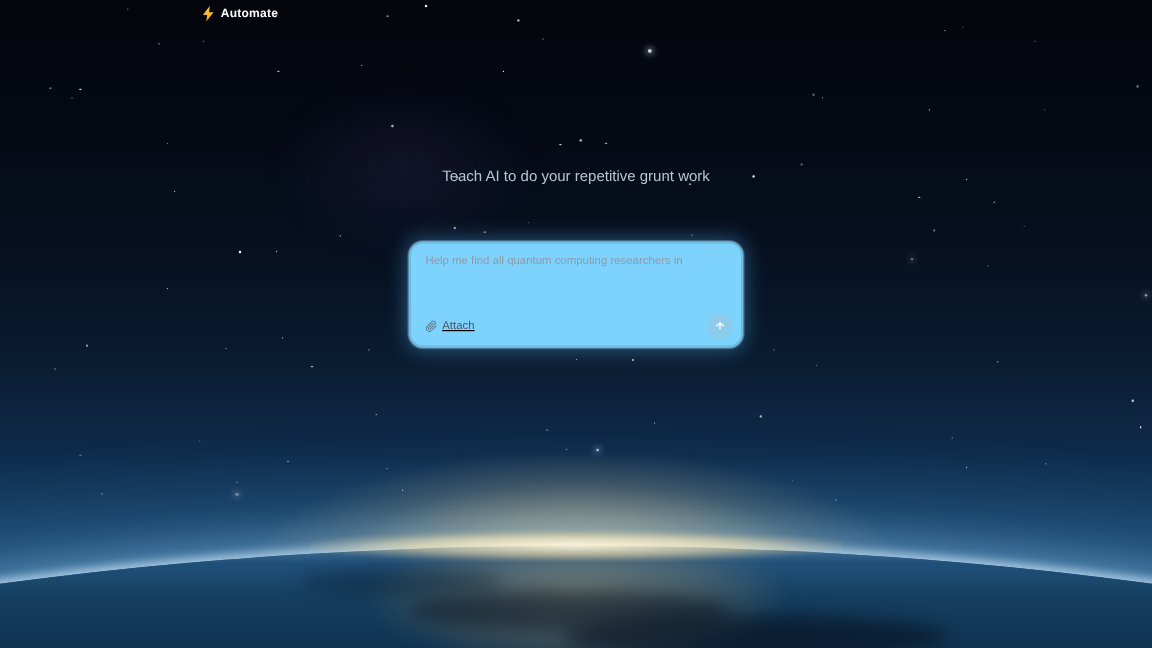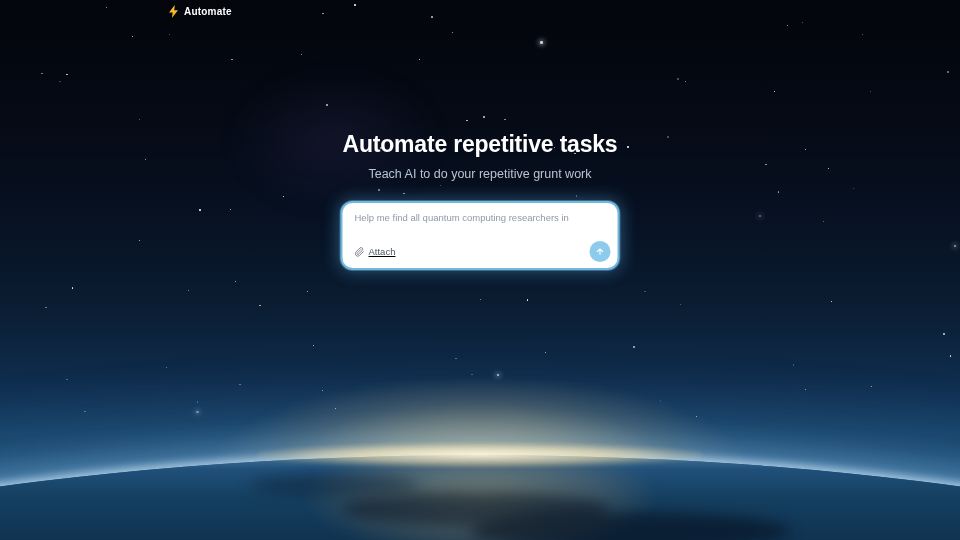--- a/index.html
+++ b/index.html
@@ -94,22 +94,22 @@
   }
   .hero p {
     margin-top: 9px;
     color: var(--subtitle-color, #b7c4d3);
     font-size: 12.5px; font-weight: 400;
   }
 
   
   .prompt-card {
     position: absolute; left: 50%; top: 201px; transform: translateX(-50%);
-    width: 279px; height: 69px;
-    background: #ffffff;
+    width: 279px; height: 89px;
+    background: #7dd3fc;
     border: 2px solid var(--card-border, #6fb9de);
     border-radius: 12px;
     box-shadow: 0 0 0 1px rgba(140,200,235,0.35), 0 0 16px 2px rgba(80,155,210,0.45);
     z-index: 6;
   }
   .prompt-card textarea {
     display: block; width: 100%; height: 38px;
     padding: 9px 12px 0 12px;
     border: none; outline: none; resize: none; background: transparent;
     font-family: "Liberation Sans", sans-serif;
@@ -240,21 +240,20 @@
         <stop offset="0" stop-color="#fcd34d"></stop>
         <stop offset="1" stop-color="#f59e0b"></stop>
       </linearGradient>
     </defs>
     <path d="M6.8 0 L1 7.4 L4.6 7.4 L3.9 13 L10 5.2 L6.2 5.2 Z" fill="url(#boltg)"></path>
   </svg>
   <span class="logo-text">Automate</span>
 </div>
 
 <div class="hero">
-  <h1>Automate repetitive tasks</h1>
   <p>Teach AI to do your repetitive grunt work</p>
 </div>
 
 <div class="prompt-card">
   <textarea spellcheck="false" placeholder="Help me find all quantum computing researchers in" style=""></textarea>
   <div class="card-footer">
     <button class="attach-btn">
       <svg width="10" height="10" viewBox="0 0 24 24" fill="none" stroke="#6b7280" stroke-width="2" stroke-linecap="round" stroke-linejoin="round">
         <path d="M21.44 11.05l-9.19 9.19a6 6 0 0 1-8.49-8.49l9.19-9.19a4 4 0 0 1 5.66 5.66l-9.2 9.19a2 2 0 0 1-2.83-2.83l8.49-8.48"></path>
       </svg>

